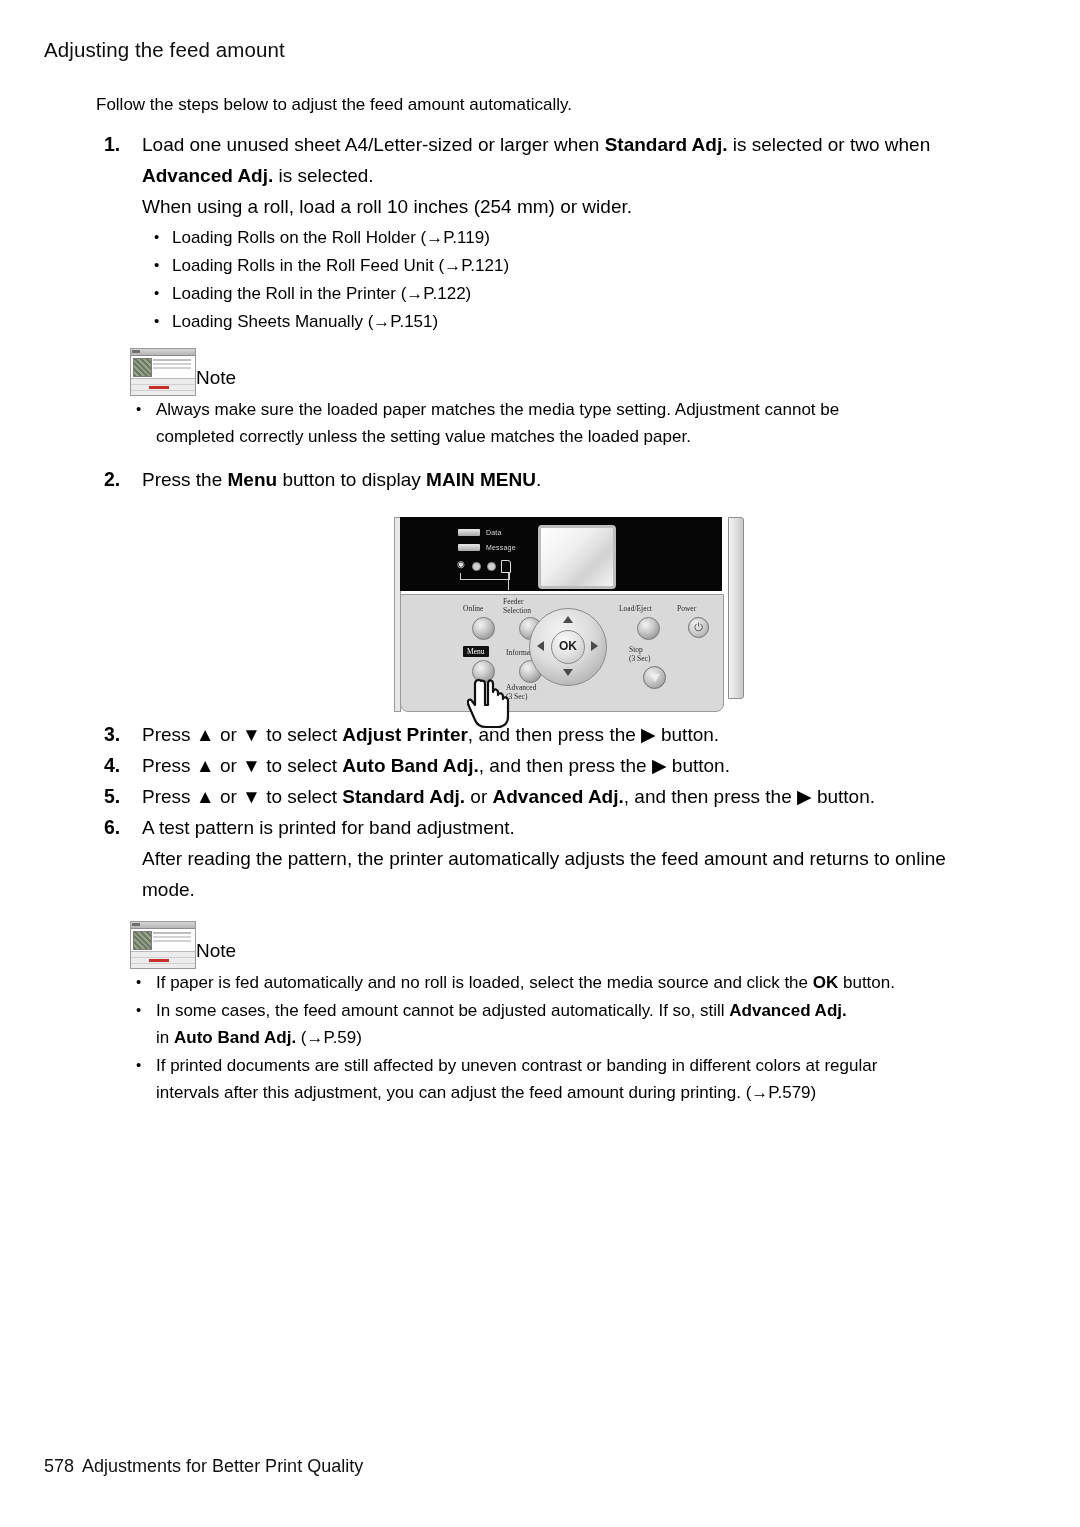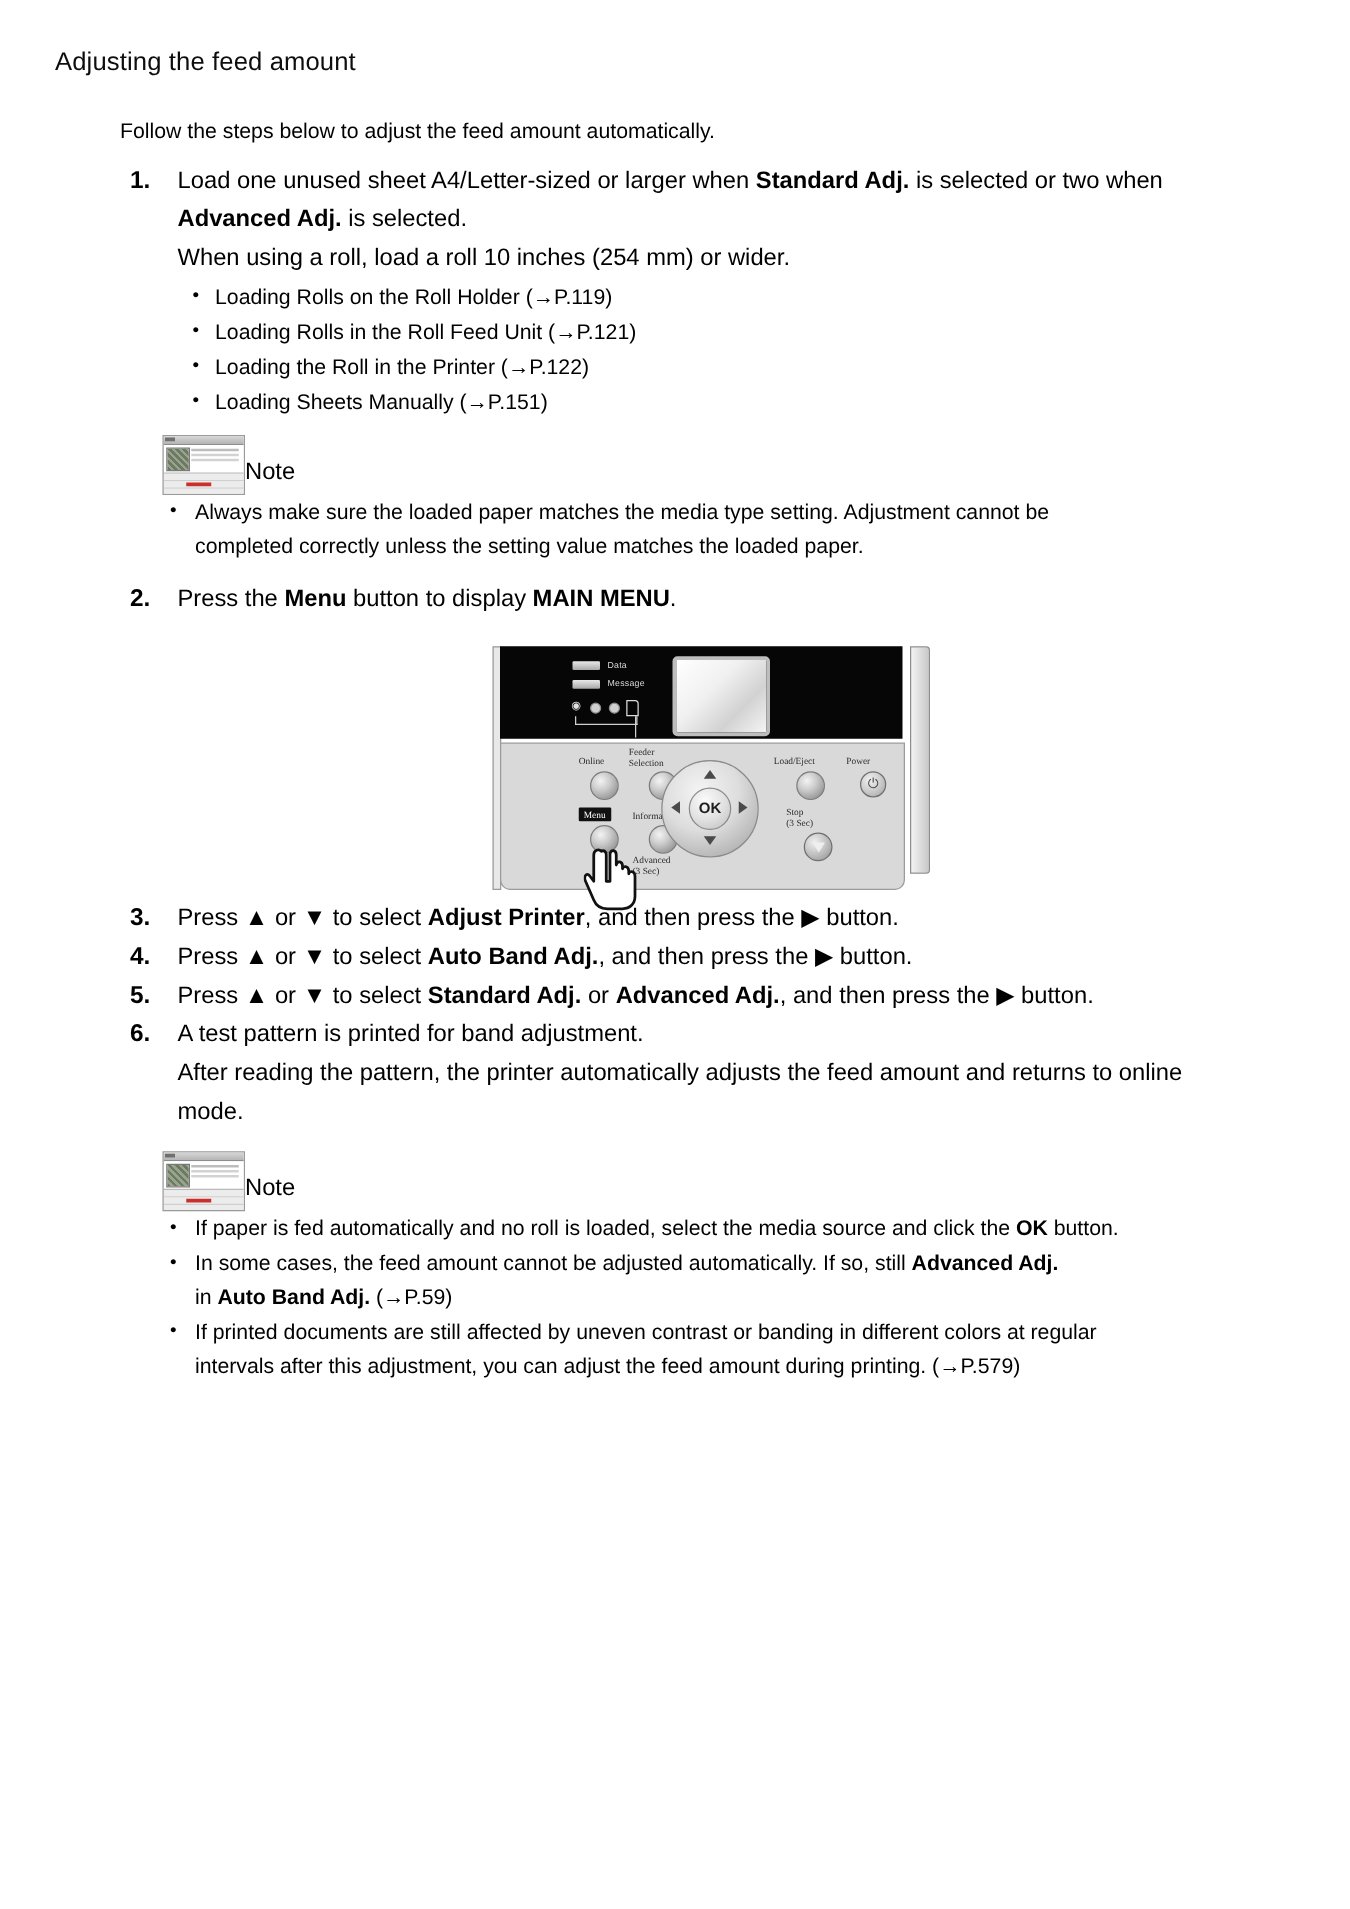--- a/index.html
+++ b/index.html
@@ -576,14 +576,17 @@
           </div>
 
         <svg class="hand" viewBox="0 0 48 54">
           <path d="M14 6 C12 4 8 5 8 9 L8 30 L5 26 C3 23 0 25 1 29 L8 45 C10 50 14 52 19 52 L31 52 C37 52 41 48 41 42 L41 26 C41 22 37 21 36 24 L36 22 C36 18 32 17 31 20 L31 18 C31 14 27 13 26 17 L26 9 C26 5 22 4 21 8 L21 30 L18 30 L18 9 C18 6 16 5 14 6 Z" fill="#ffffff" stroke="#111111" stroke-width="2.2" stroke-linejoin="round"></path>
         </svg>
 
       </div>
     </div>
   </div>
 
+  <div class="footer">
+    <span class="pg">578</span><span>Adjustments for Better Print Quality</span>
+  </div>
 
 </div>
 
 </body></html>

